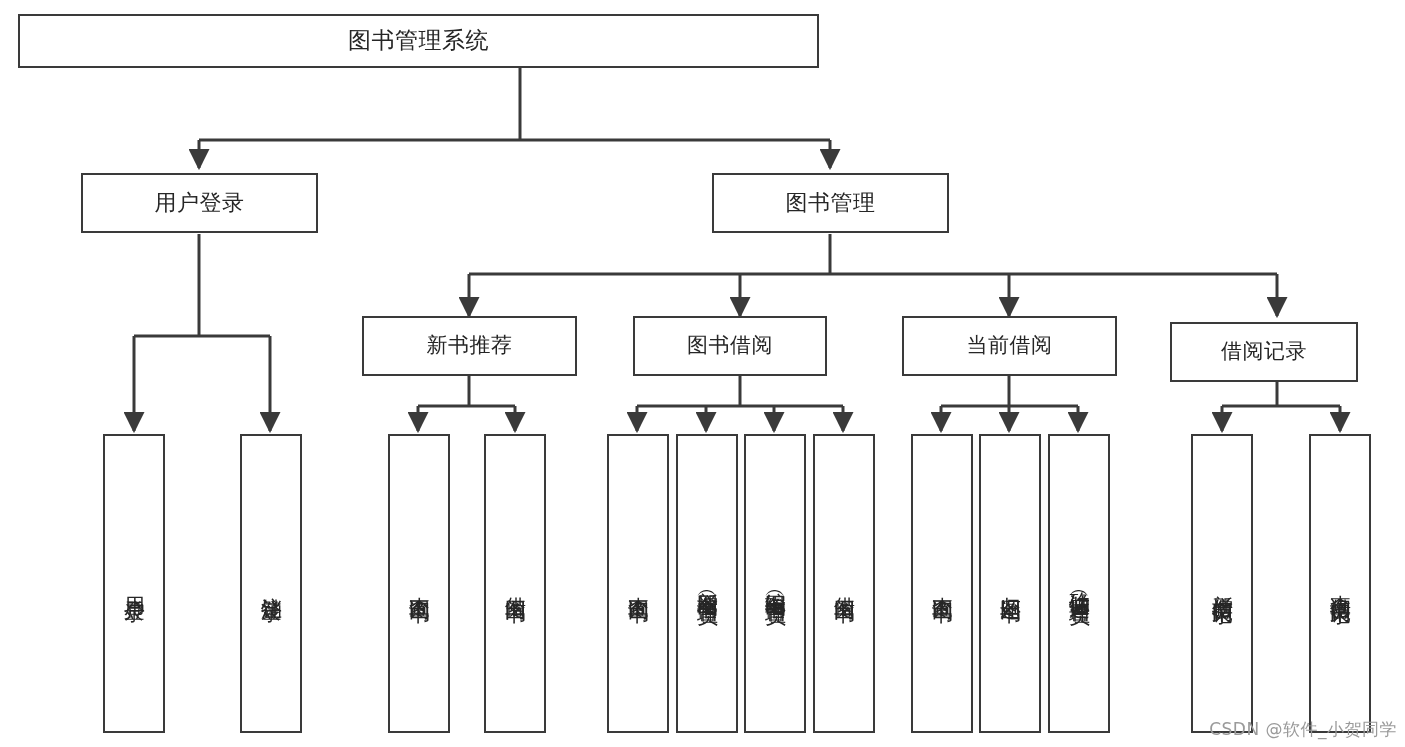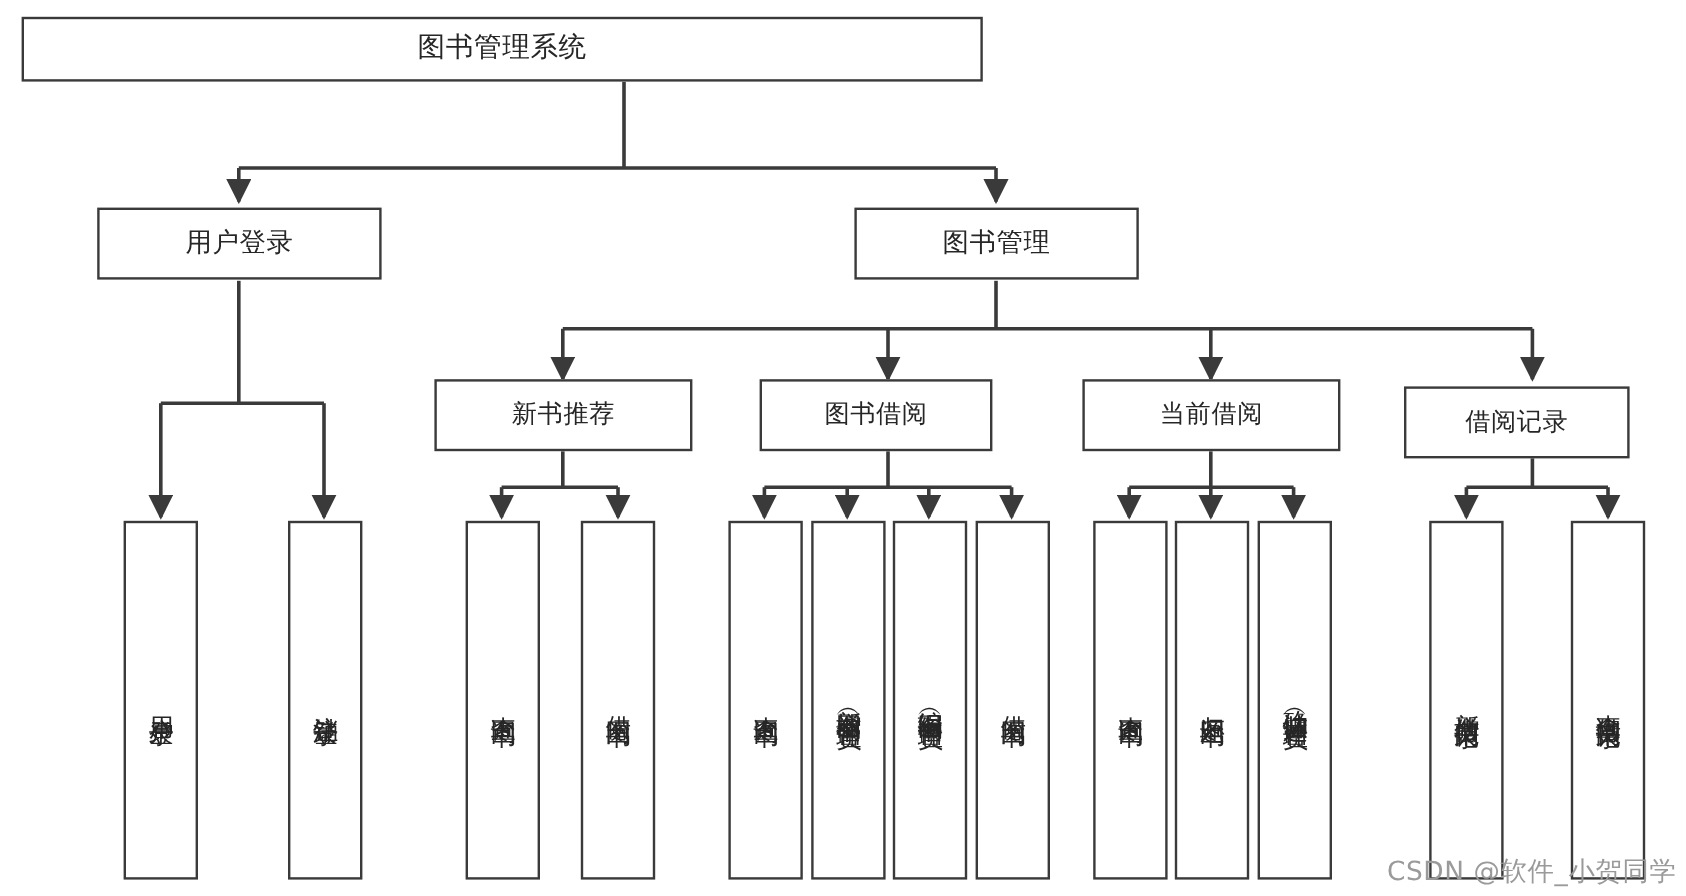--- a/index.html
+++ b/index.html
@@ -51,21 +51,21 @@
     text-orientation: upright;
     line-height: 1.18;
     letter-spacing: 2px;
     white-space: nowrap;
     max-height: 100%;
   }
   #watermark {
     position: absolute;
     right: 8px;
     bottom: 6px;
-    font-size: 22px;
+    font-size: 17px;
     color: #9a9a9a;
     letter-spacing: 0.5px;
     white-space: nowrap;
   }
 </style>
 </head>
 <body>
 
 <div id="canvas">
 

